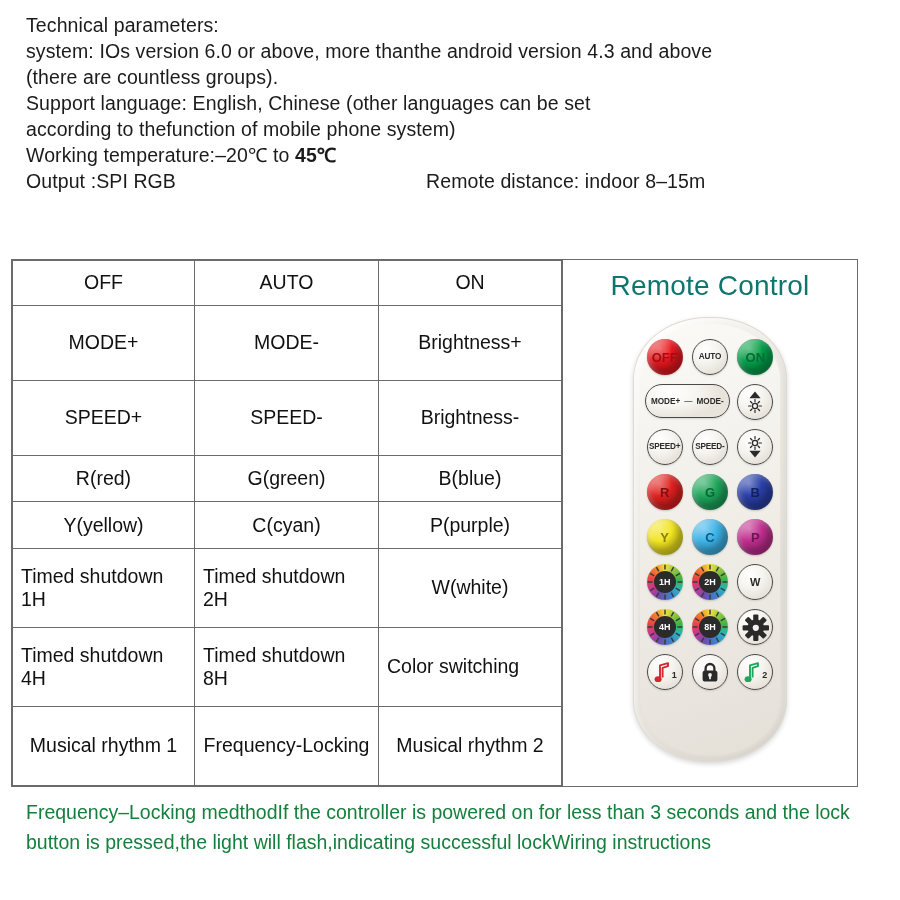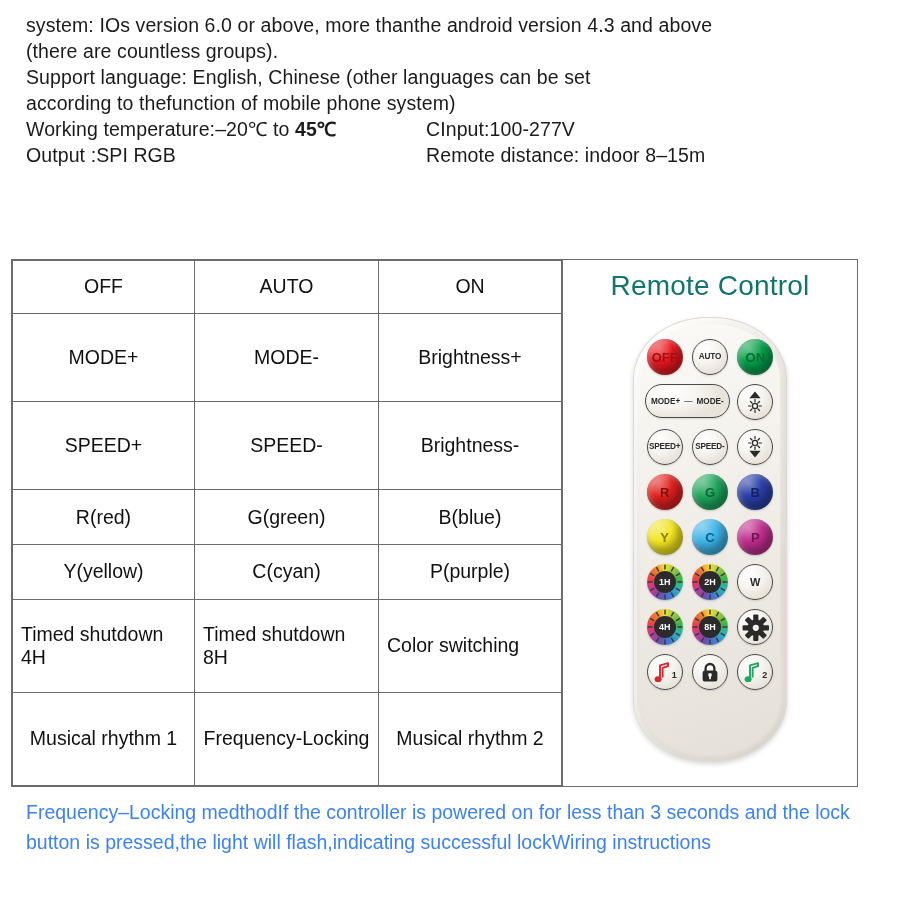--- a/index.html
+++ b/index.html
@@ -221,35 +221,35 @@
   .icon-svg { display: block; }
 
   
   .bottom-note {
     position: absolute;
     left: 26px;
     top: 797px;
     width: 850px;
     font-size: 19.5px;
     line-height: 30px;
-    color: #3b82f6;
+    color: #15803d;
   }
 </style>
 </head>
 <body>
 
 <div class="spec-block">
+  <div class="spec-line">Technical parameters:</div>
   <div class="spec-line">system: IOs version 6.0 or above, more thanthe android version 4.3 and above</div>
   <div class="spec-line">(there are countless groups).</div>
   <div class="spec-line">Support language: English, Chinese (other languages can be set</div>
   <div class="spec-line">according to thefunction of mobile phone system)</div>
 
   <div class="spec-line two-col">
     <span class="col-a"><span>Working temperature:–20℃ to </span><span class="bold-temp">45℃</span></span>
-    <span class="col-b">CInput:100-277V</span>
   </div>
 
   <div class="spec-line two-col">
     <span class="col-a">Output :SPI RGB</span>
     <span class="col-b">Remote distance: indoor 8–15m</span>
   </div>
 
 </div>
 
 <div class="frame">
@@ -278,20 +278,25 @@
       </tr>
       <tr class="r-mid">
         <td class="c-center">R(red)</td>
         <td class="c-center">G(green)</td>
         <td class="c-center">B(blue)</td>
       </tr>
       <tr class="r-mid">
         <td class="c-center">Y(yellow)</td>
         <td class="c-center">C(cyan)</td>
         <td class="c-center">P(purple)</td>
+      </tr>
+      <tr class="r-wrap">
+        <td class="c-left">Timed shutdown 1H</td>
+        <td class="c-left">Timed shutdown 2H</td>
+        <td class="c-center">W(white)</td>
       </tr>
       <tr class="r-wrap">
         <td class="c-left">Timed shutdown 4H</td>
         <td class="c-left">Timed shutdown 8H</td>
         <td class="c-left">Color switching</td>
       </tr>
       <tr class="r-wrap">
         <td class="c-center">Musical rhythm 1</td>
         <td class="c-center">Frequency-Locking</td>
         <td class="c-center">Musical rhythm 2</td>

